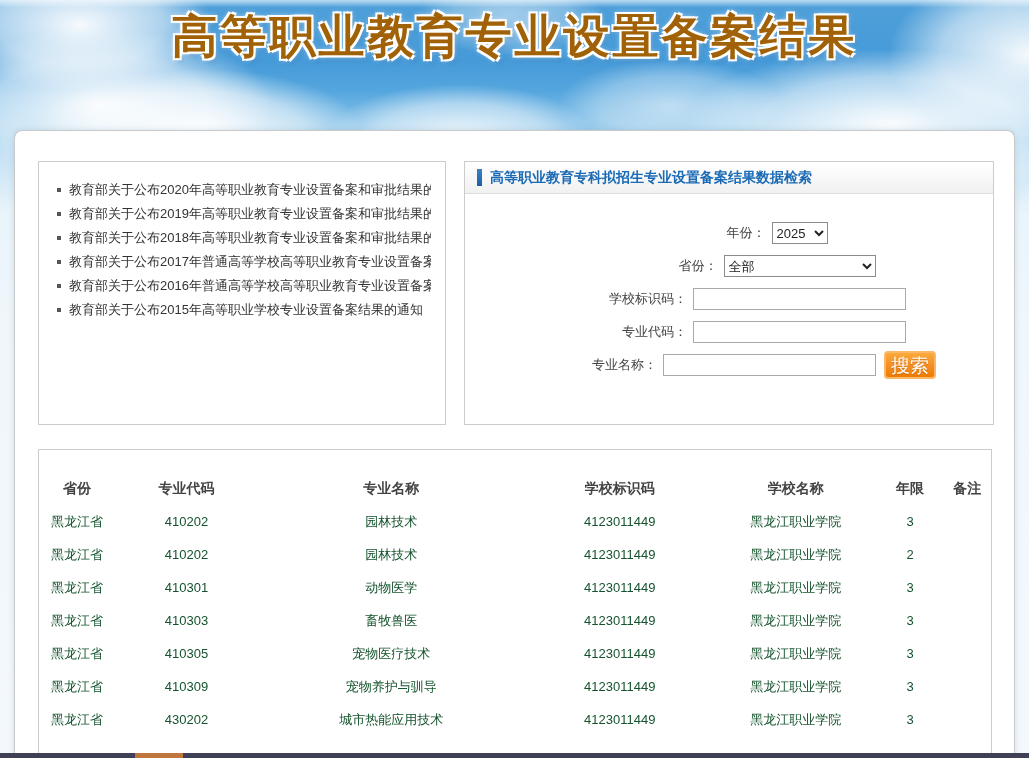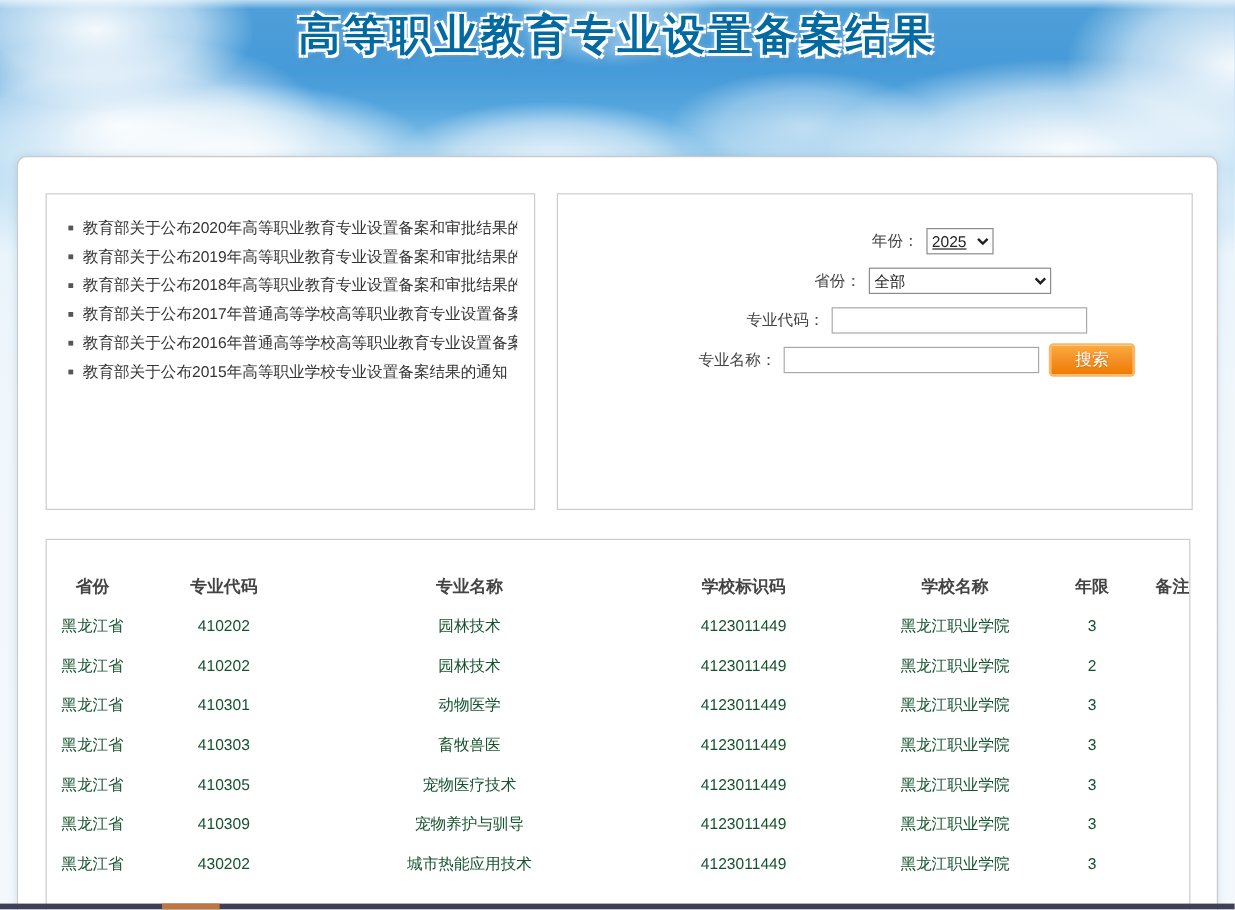--- a/index.html
+++ b/index.html
@@ -17,22 +17,22 @@
   .c2 { left:40px;  top:70px;  width:320px; height:120px; }
   .c3 { left:330px; top:85px;  width:260px; height:100px; opacity:.85; }
   .c4 { left:560px; top:60px;  width:220px; height:90px;  opacity:.6; }
   .c5 { left:690px; top:50px;  width:400px; height:150px; }
   .c6 { left:890px; top:-30px; width:280px; height:170px; }
   .c7 { left:-50px; top:-40px; width:260px; height:130px; }
   .c8 { left:420px; top:-25px; width:180px; height:80px; opacity:.5; }
 
   .banner-title {
     position:absolute; top:6px; left:0; width:100%;
-    text-align:center; font-size:35px; font-weight:bold; letter-spacing:3px;
-    color:#0369a1;
+    text-align:center; font-size:46px; font-weight:bold; letter-spacing:3px;
+    color:#a16207;
     text-shadow:-2px -2px 0 #fff, 2px -2px 0 #fff, -2px 2px 0 #fff, 2px 2px 0 #fff,
                  0 0 6px rgba(255,255,255,.9), 3px 4px 4px rgba(30,80,140,.25);
   }
 
   .container {
     position:absolute; left:14px; top:130px; width:1001px; height:640px;
     background:#fff; border:1px solid #c9c9c9; border-bottom:none;
     border-radius:8px 8px 0 0;
     box-shadow:0 0 6px rgba(120,150,180,.25);
   }
@@ -54,40 +54,40 @@
   .info-item { height:24px; line-height:24px; font-size:13px; color:#333;
     white-space:nowrap; overflow:hidden; cursor:pointer; display:flex; align-items:center; }
   .info-item .bullet { width:4px; height:4px; background:#555; margin:0 8px 0 4px; flex:0 0 auto; }
 
   .form { padding-top:28px; }
   .form-row { display:flex; align-items:center; height:22px; margin-bottom:11px;justify-content:center; }
   .form-label { width:135px; text-align:right; font-size:13px; color:#444; margin-right:6px; }
   .form-input { width:213px; height:22px; border:1px solid #a9a9a9; font-size:13px;
     color:#333; padding:0 4px; background:#fff; }
   select.sel { height:22px; border:1px solid #8b8b8b; font-size:13px; color:#222; background:#fff; }
-  .sel-year { width:56px;text-decoration:underline; }
+  .sel-year { width:56px; }
   .sel-prov { width:152px; }
   .search-btn {
-    margin-left:8px; height:28px; padding:0 20px; font-size:14px; color:#fff; cursor:pointer;
+    margin-left:8px; height:28px; padding:0 5px; font-size:19px; color:#fff; cursor:pointer;
     background:linear-gradient(180deg,#fbaa3c,#f5922a 45%,#ef7c00);
     border:2px solid #f8b868; border-radius:4px;
     text-shadow:0 1px 1px rgba(150,70,0,.4);
   }
 
   table.results { width:100%; border-collapse:collapse; margin-top:22px; table-layout:fixed; }
   .results th { font-size:14px; font-weight:bold; color:#444; height:33px; text-align:center; }
   .results td { font-size:13px; color:#14532d; height:33px; text-align:center;
     white-space:nowrap; overflow:hidden; }
   .results th:nth-child(1), .results td:nth-child(1) { width:8%; }
   .results th:nth-child(2), .results td:nth-child(2) { width:15%; }
   .results th:nth-child(3), .results td:nth-child(3) { width:28%; }
   .results th:nth-child(4), .results td:nth-child(4) { width:20%; }
   .results th:nth-child(5), .results td:nth-child(5) { width:17%; }
   .results th:nth-child(6), .results td:nth-child(6) { width:7%; }
-  .results th:nth-child(7), .results td:nth-child(7) { width:5%;text-align:right; }
+  .results th:nth-child(7), .results td:nth-child(7) { width:5%; }
 
   .bottom-bar { position:absolute; left:0; bottom:0; width:100%; height:5px; background:#3f3f55; }
   .bottom-bar .seg { position:absolute; left:135px; top:0; width:48px; height:5px; background:#c0763d; }
 </style>
 </head>
 <body>
 
 <div class="cloud c1"></div>
 <div class="cloud c2"></div>
 <div class="cloud c3"></div>
@@ -124,32 +124,40 @@
           <span>教育部关于公布2016年普通高等学校高等职业教育专业设置备案和审...</span>
         </li>
         <li class="info-item">
           <span class="bullet"></span>
           <span>教育部关于公布2015年高等职业学校专业设置备案结果的通知</span>
         </li>
       </ul>
   </div>
 
   <div class="panel panel-search">
+    <div class="panel-hd">
+      <span class="hd-bar"></span>
+      <span class="hd-title">高等职业教育专科拟招生专业设置备案结果数据检索</span>
+    </div>
     <div class="form">
       <div class="form-row">
         <span class="form-label">年份：</span>
         <select class="sel sel-year">
           <option>2025</option>
         </select>
       </div>
       <div class="form-row">
         <span class="form-label">省份：</span>
         <select class="sel sel-prov">
           <option>全部</option>
         </select>
+      </div>
+      <div class="form-row">
+        <span class="form-label">学校标识码：</span>
+        <input class="form-input" type="text" value="" style="">
       </div>
       <div class="form-row">
         <span class="form-label">专业代码：</span>
         <input class="form-input" type="text" value="" style="">
       </div>
       <div class="form-row">
         <span class="form-label">专业名称：</span>
         <input class="form-input" type="text" value="" style="">
         <button class="search-btn">搜索</button>
       </div>

